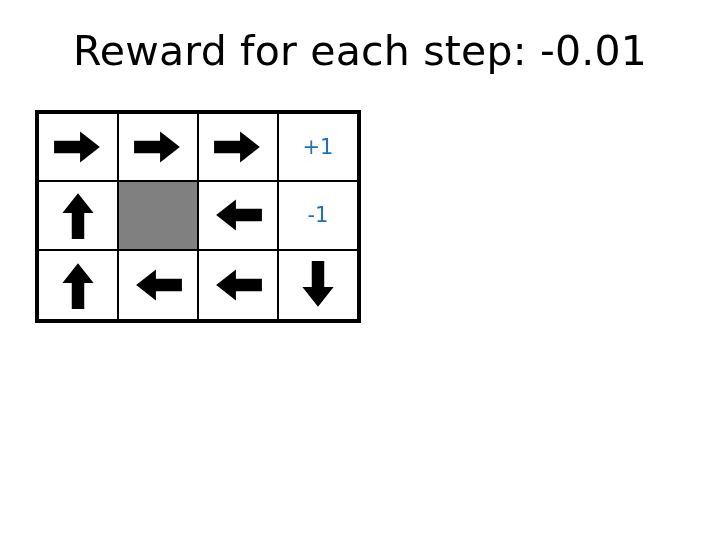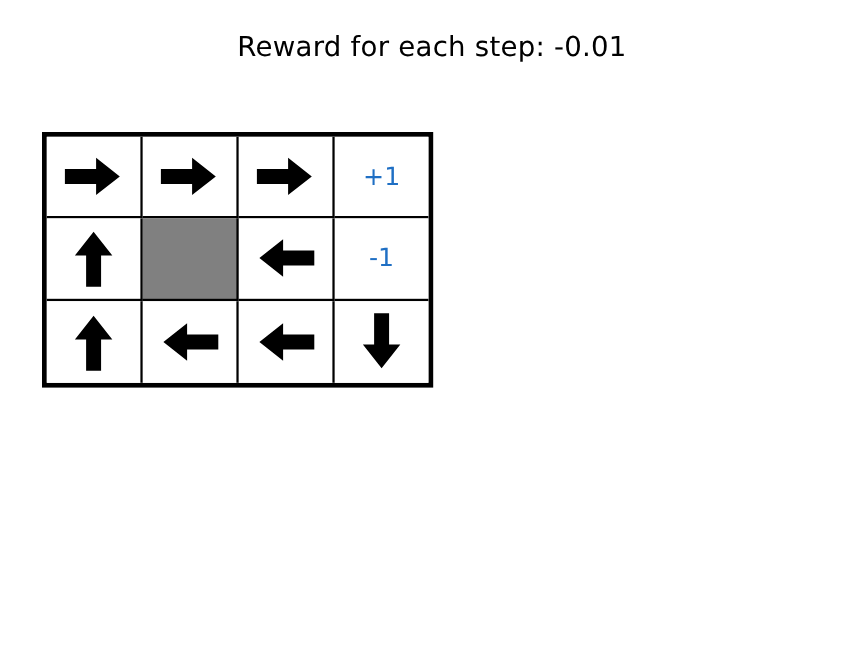--- a/index.html
+++ b/index.html
@@ -24,21 +24,21 @@
   }
 
   
   #title {
     position: absolute;
     left: 0;
     top: 27px;
     width: 720px;
     text-align: center;
     font-family: "DejaVu Sans", sans-serif;
-    font-size: 23px;
+    font-size: 41px;
     font-weight: 400;
     color: #000000;
     letter-spacing: 0.2px;
     white-space: nowrap;
   }
 
   
   #gridworld {
     position: absolute;
     left: 35px;

